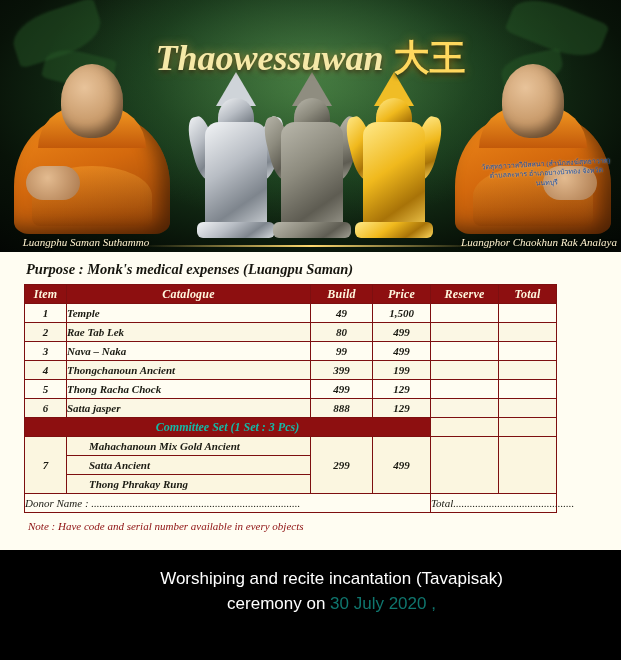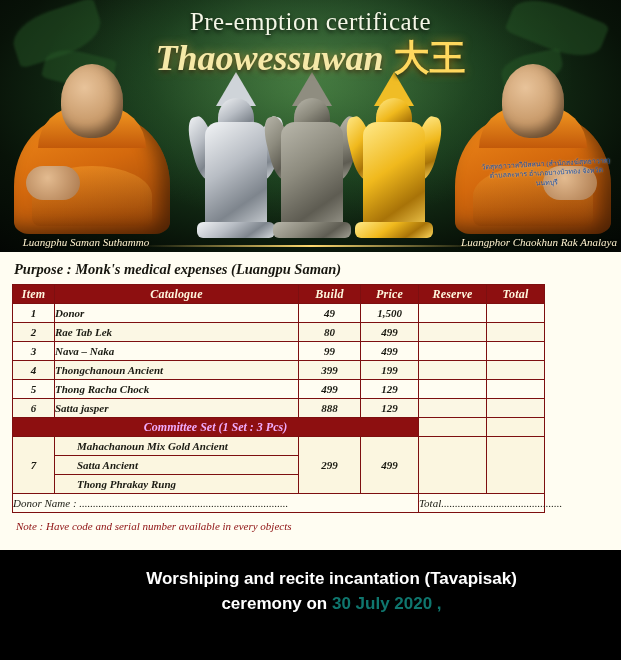--- a/index.html
+++ b/index.html
@@ -220,21 +220,21 @@
     background: linear-gradient(90deg, rgba(255,215,110,0) 0%, #ffd86e 50%, rgba(255,215,110,0) 100%);
     z-index: 8;
   }
 
   
   .sheet {
     position: relative;
     width: 621px;
     height: 298px;
     background: #fffdf2;
-    padding: 7px 10px 0 12px;
+    padding: 7px 10px 0 24px;
   }
   .purpose {
     font-family: "Liberation Serif", serif;
     font-weight: bold;
     font-style: italic;
     font-size: 14.5px;
     color: #17160f;
     margin: 2px 0 6px 2px;
   }
   table.cat {
@@ -259,21 +259,21 @@
     letter-spacing: .2px;
     height: 21px;
   }
   td.c-item { text-align: center; font-weight: bold; font-style: italic; }
   td.c-cat  { padding-left: 12px; font-weight: bold; font-style: italic; }
   td.c-num  { text-align: center; font-weight: bold; font-style: italic; }
   tbody tr { background: #fffdf2; }
   tbody tr.alt { background: #fbf7e4; }
   .committee-band {
     background: #8d0f10;
-    color: #f0abfc;
+    color: #14b8a6;
     text-align: center;
     font-weight: bold;
     font-style: italic;
     font-size: 12px;
     height: 19px;
   }
   .set-rows td { height: 22px; }
   .set-rows .c-cat { padding-left: 22px; }
   .set-bg { background: #fbf6e0; }
 
@@ -305,42 +305,41 @@
   .bottom {
     position: relative;
     width: 621px;
     height: 110px;
     background: #000;
     text-align: center;
     padding-top: 16px;
   }
   .bot-line {
     font-family: "Liberation Sans", sans-serif;
-    font-weight: bold;
+    font-weight: normal;
     font-size: 17px;
     color: #ffffff;
     line-height: 25px;
     padding-left: 42px;
   }
   .bot-date { color: #0f766e; }
   .bot-line2 { font-size: 17px; }
 </style>
 </head>
 <body>
 
 <div id="page">
 
   <div class="hero">
     <div class="hero-glow"></div>
     <div class="hero-leaf" style="left:12px;top:10px;width:90px;height:46px;transform:rotate(-18deg);"></div>
     <div class="hero-leaf" style="left:44px;top:52px;width:70px;height:34px;transform:rotate(14deg);"></div>
     <div class="hero-leaf" style="right:16px;top:6px;width:96px;height:44px;transform:rotate(22deg);"></div>
     <div class="hero-leaf" style="right:58px;top:54px;width:62px;height:30px;transform:rotate(-12deg);"></div>
 
-    <div class="title-pre">Pre-emption certificate</div>
     <div class="title-main">
       <span class="en">Thaowessuwan</span><span class="cn">大王</span>
     </div>
 
     <div class="monk left">
       <div class="monk-body">
           <div class="monk-robe-fold"></div>
         </div>
       <div class="monk-shoulder"></div>
       <div class="monk-head"></div>
@@ -408,21 +407,21 @@
           <th>Catalogue</th>
           <th>Build</th>
           <th>Price</th>
           <th>Reserve</th>
           <th>Total</th>
         </tr>
       </thead>
       <tbody>
         <tr>
           <td class="c-item">1</td>
-          <td class="c-cat">Donor</td>
+          <td class="c-cat">Temple</td>
           <td class="c-num">49</td>
           <td class="c-num">1,500</td>
           <td class="c-num"></td>
           <td class="c-num"></td>
         </tr>
         <tr class="alt">
           <td class="c-item">2</td>
           <td class="c-cat">Rae Tab Lek</td>
           <td class="c-num">80</td>
           <td class="c-num">499</td>

